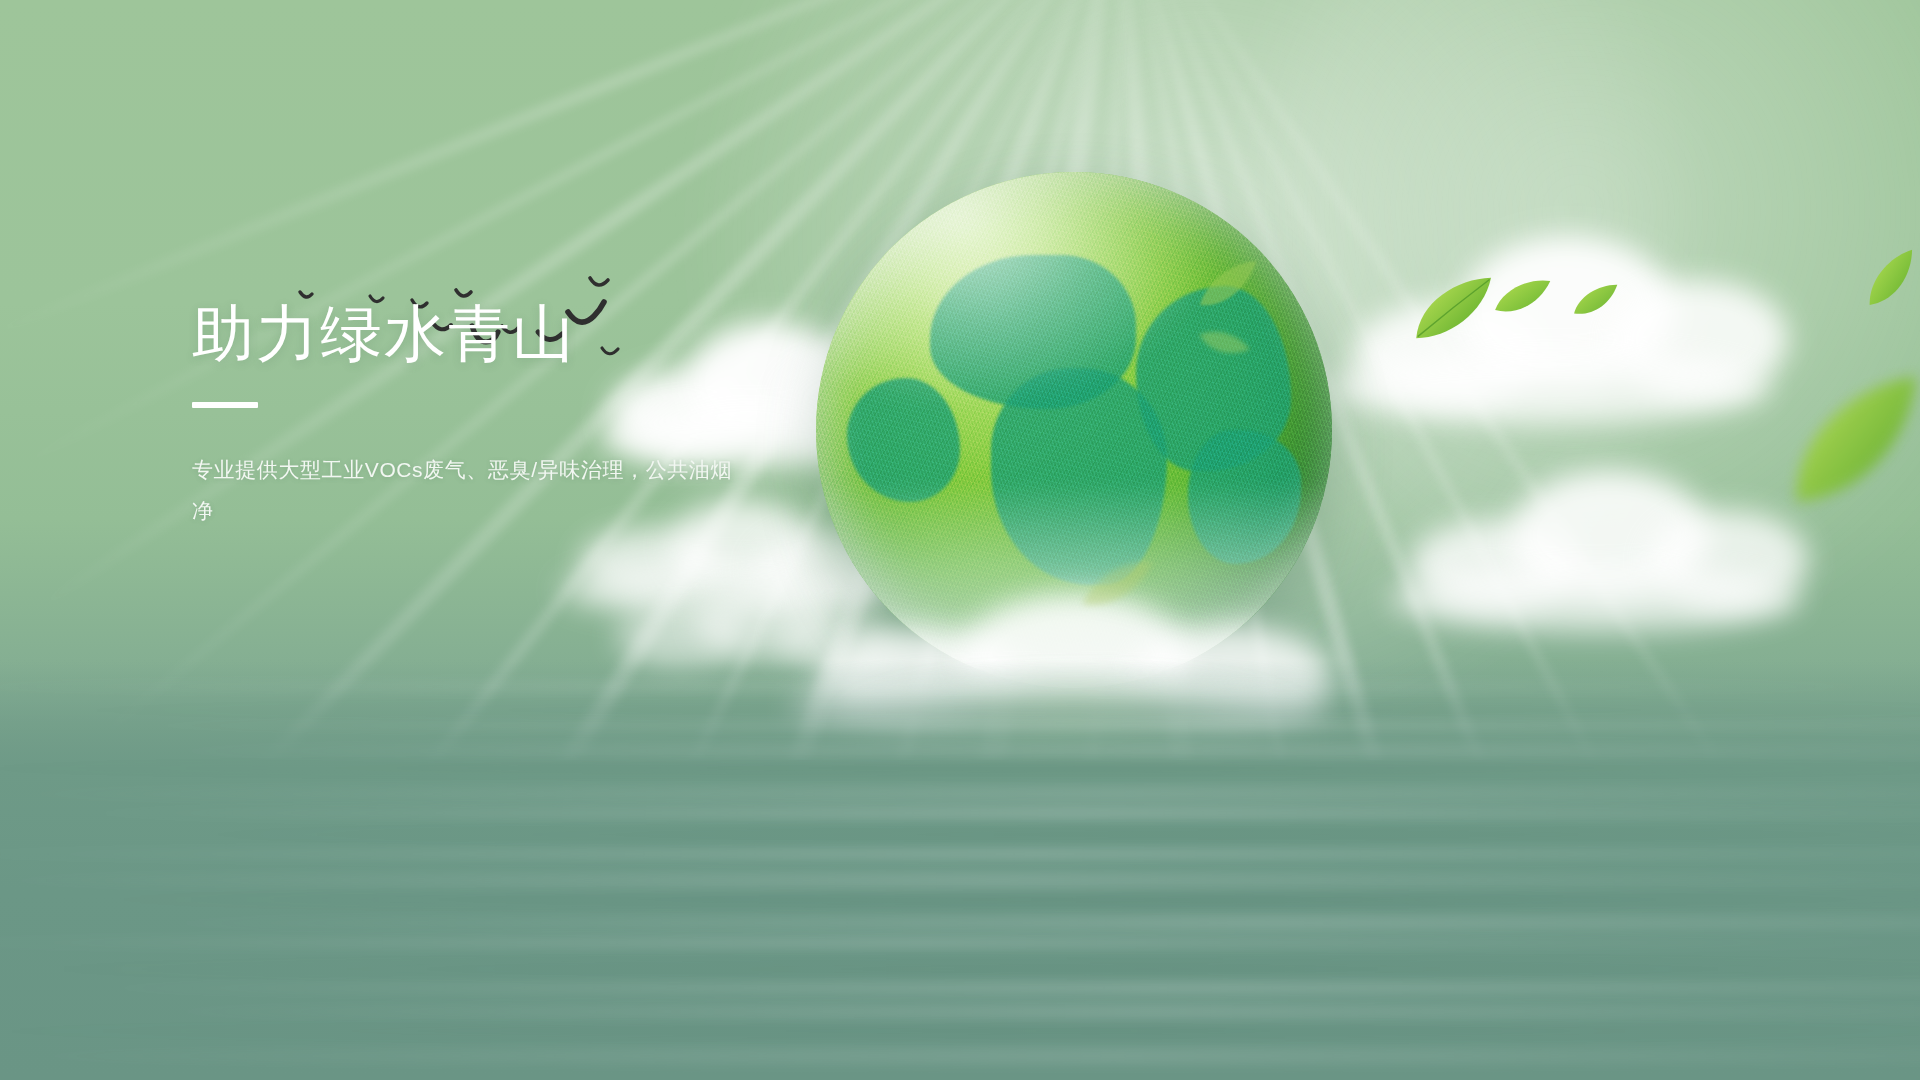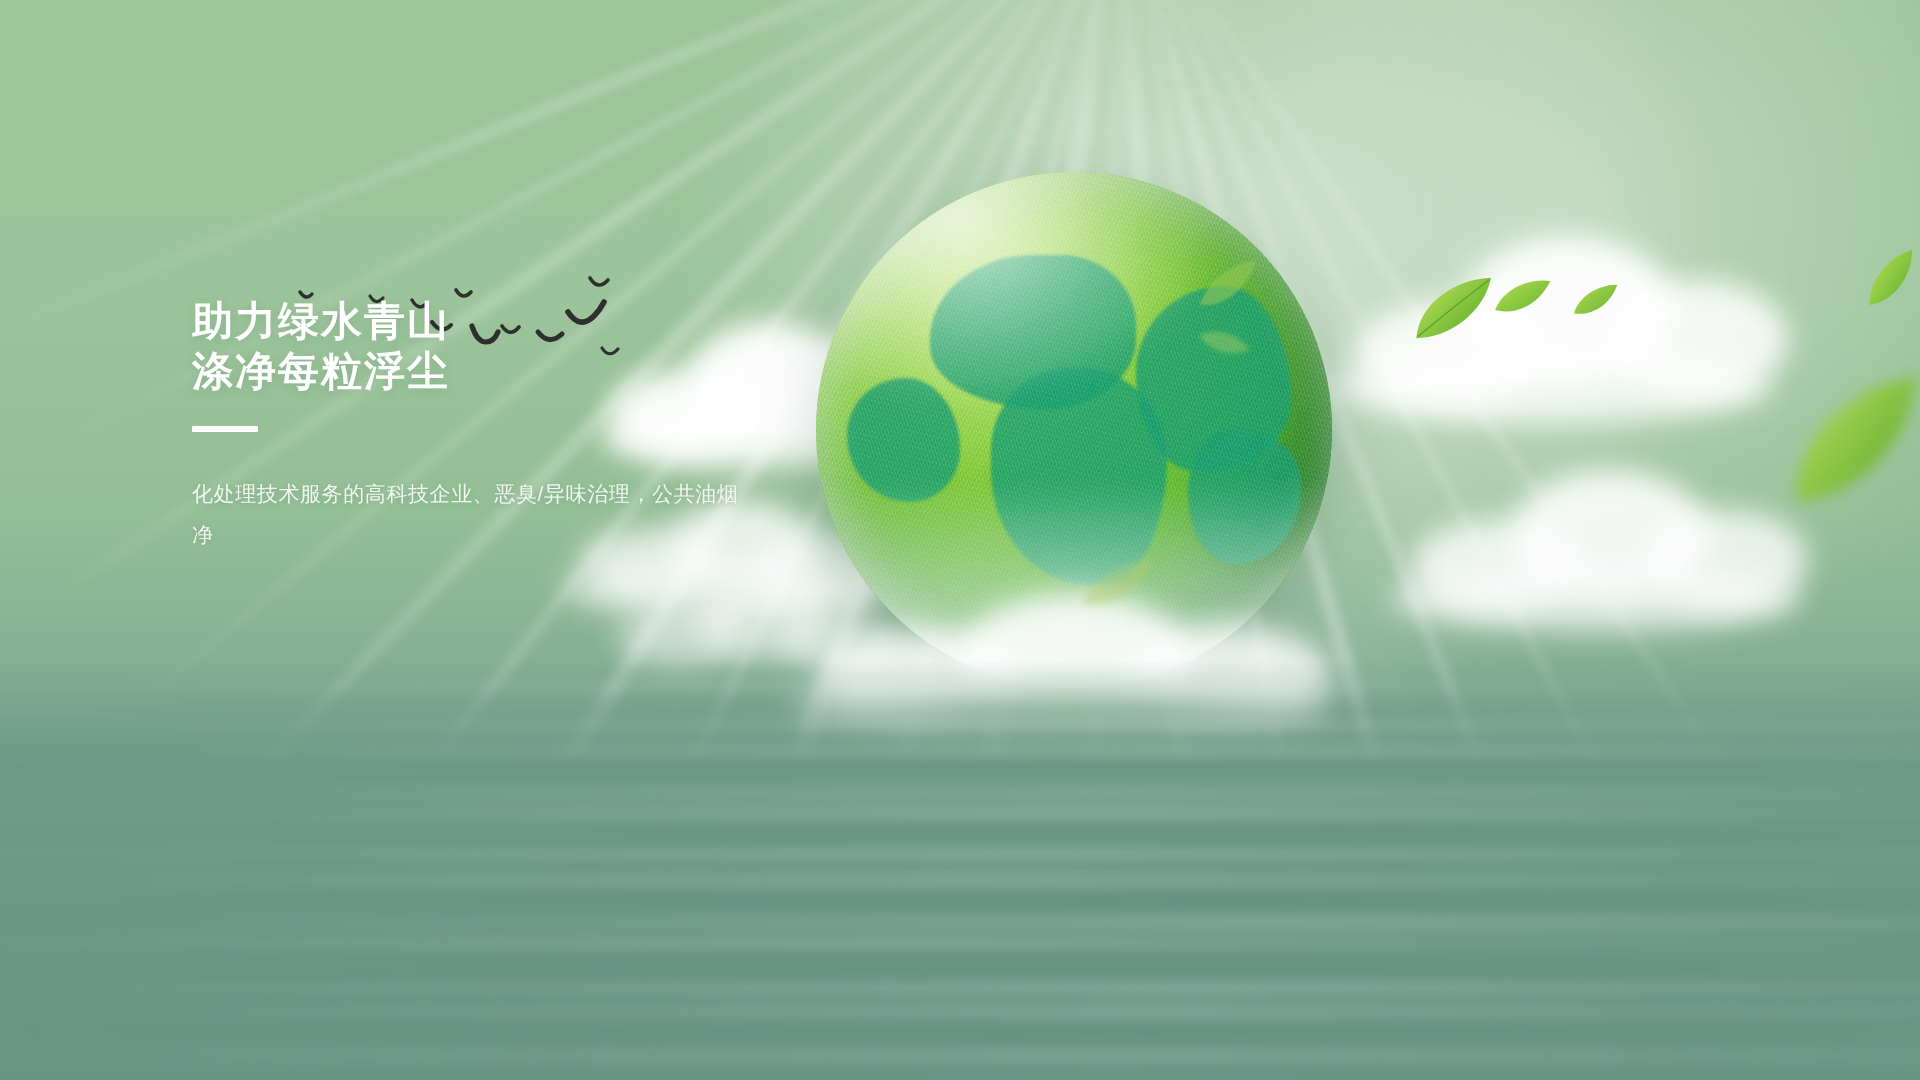--- a/index.html
+++ b/index.html
@@ -231,22 +231,22 @@
   .leaf{ position:absolute; pointer-events:none; }
 
   
   #copy{
     position:absolute;
     left:192px; top:296px;
     width:760px;
   }
   #headline{
     color:#FFFFFF;
-    font-size:41px;
-    font-weight:700;
+    font-size:62px;
+    font-weight:400;
     line-height:1.22;
     letter-spacing:2px;
     text-shadow:0 2px 10px rgba(60,100,70,.18);
   }
   #headline .ln{ display:block; }
   #divider{
     margin-top:30px;
     width:66px; height:6px;
     background:#FFFFFF;
     border-radius:1px;
@@ -463,21 +463,20 @@
 
   <div class="leaf" style="left:1078px; top:566px; width:80px; height:38px; transform:rotate(-14deg); opacity:.40; filter:blur(3px);">
     <svg viewBox="0 0 80 38" xmlns="http://www.w3.org/2000/svg">
       <path d="M1 29 C18 6 52 -4 79 5 C58 32 24 40 1 29 Z" fill="#B8CE72"></path>
     </svg>
   </div>
 
   <div id="copy">
     <h1 id="headline">
       <span class="ln">助力绿水青山</span>
-      <span class="ln">涤净每粒浮尘</span>
     </h1>
     <div id="divider"></div>
     <p id="subcopy">
-      <span class="ln">化处理技术服务的高科技企业、恶臭/异味治理，公共油烟净</span>
+      <span class="ln">专业提供大型工业VOCs废气、恶臭/异味治理，公共油烟净</span>
     </p>
   </div>
 
 </div>
 
 </body></html>

